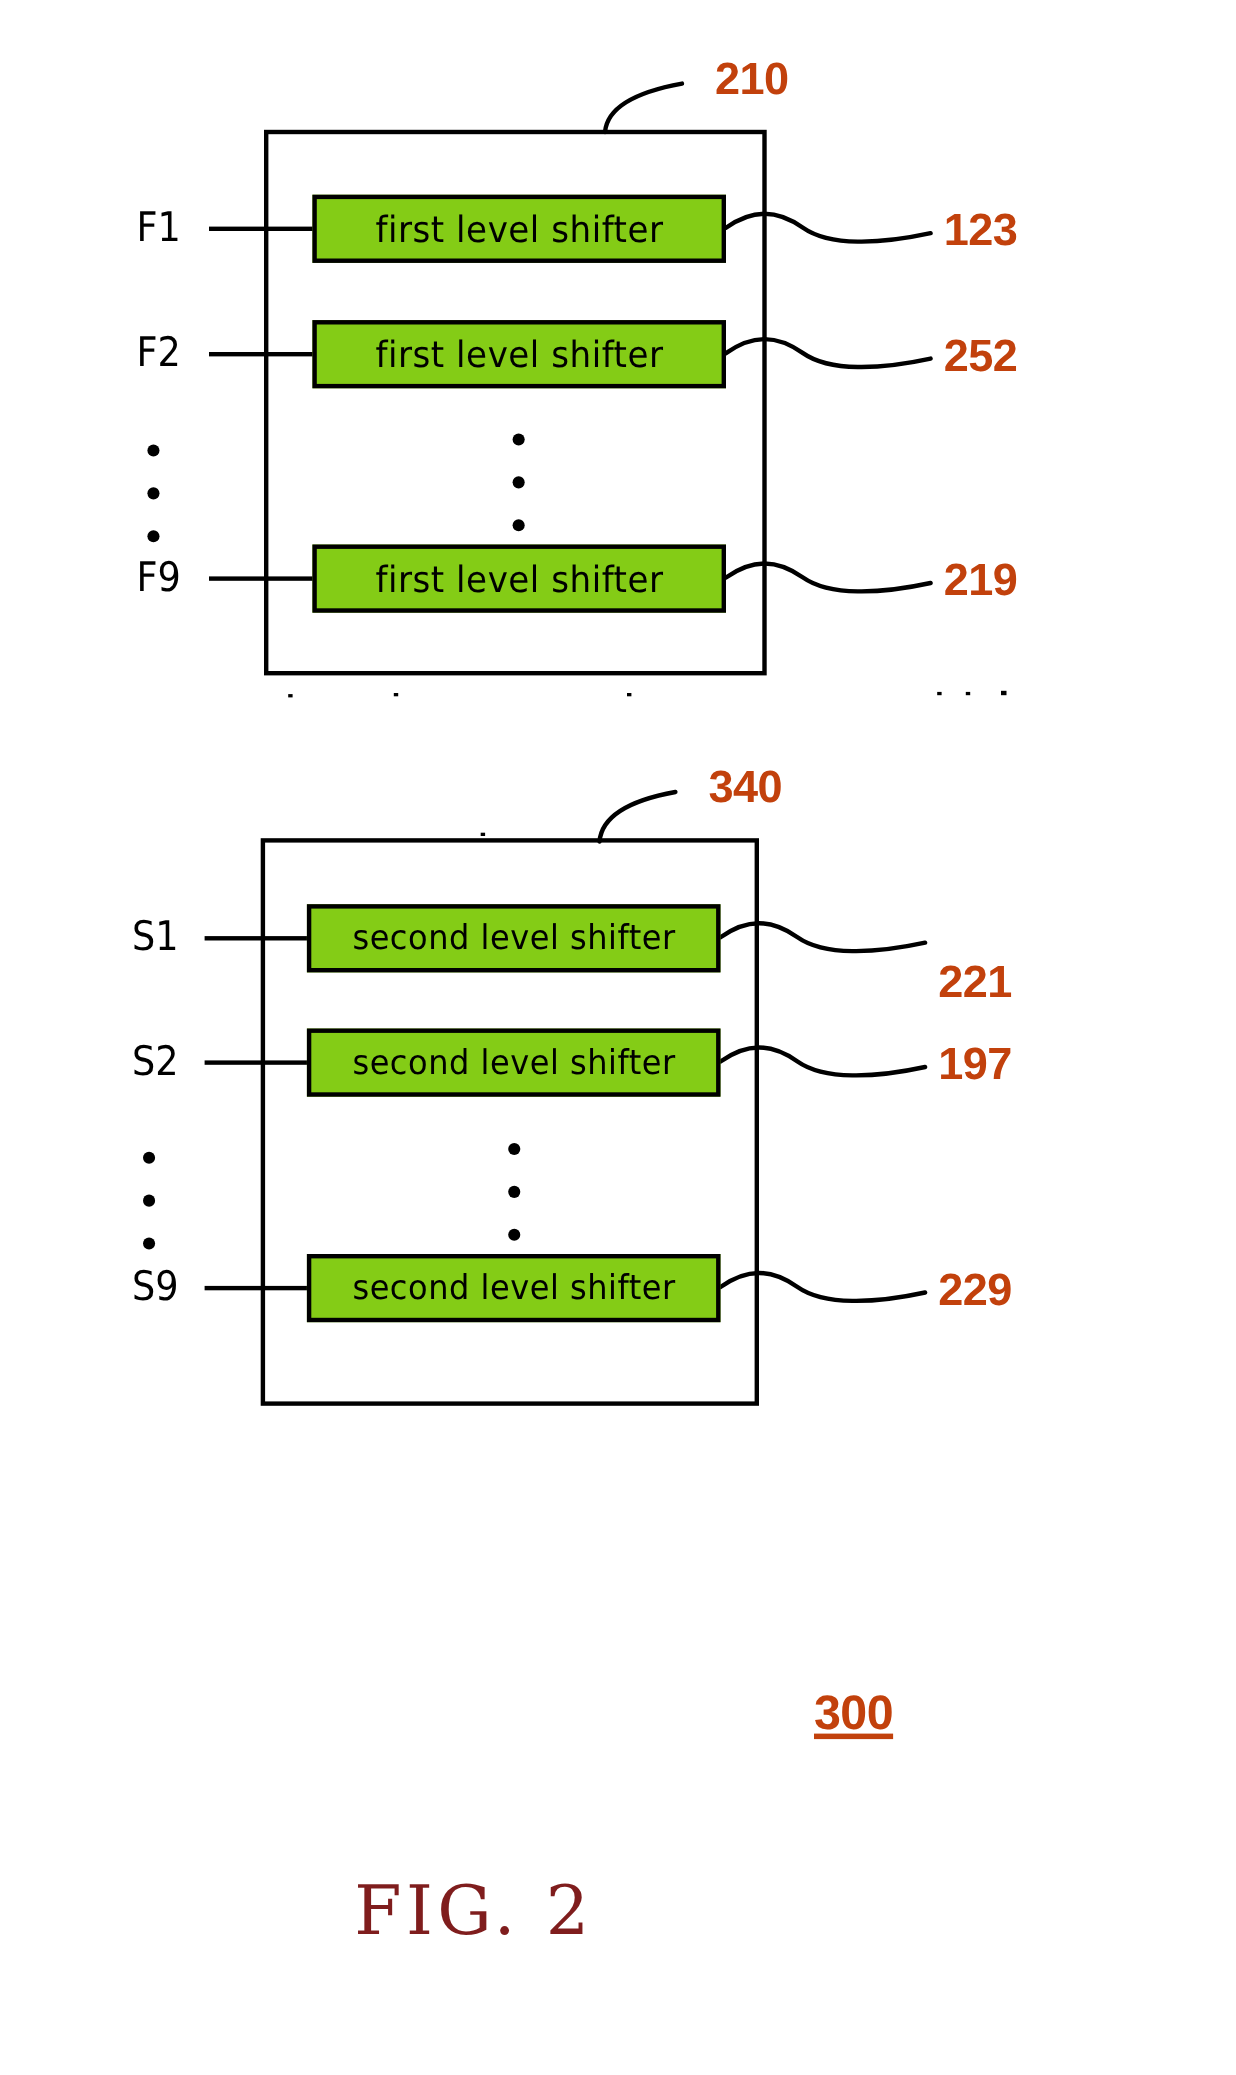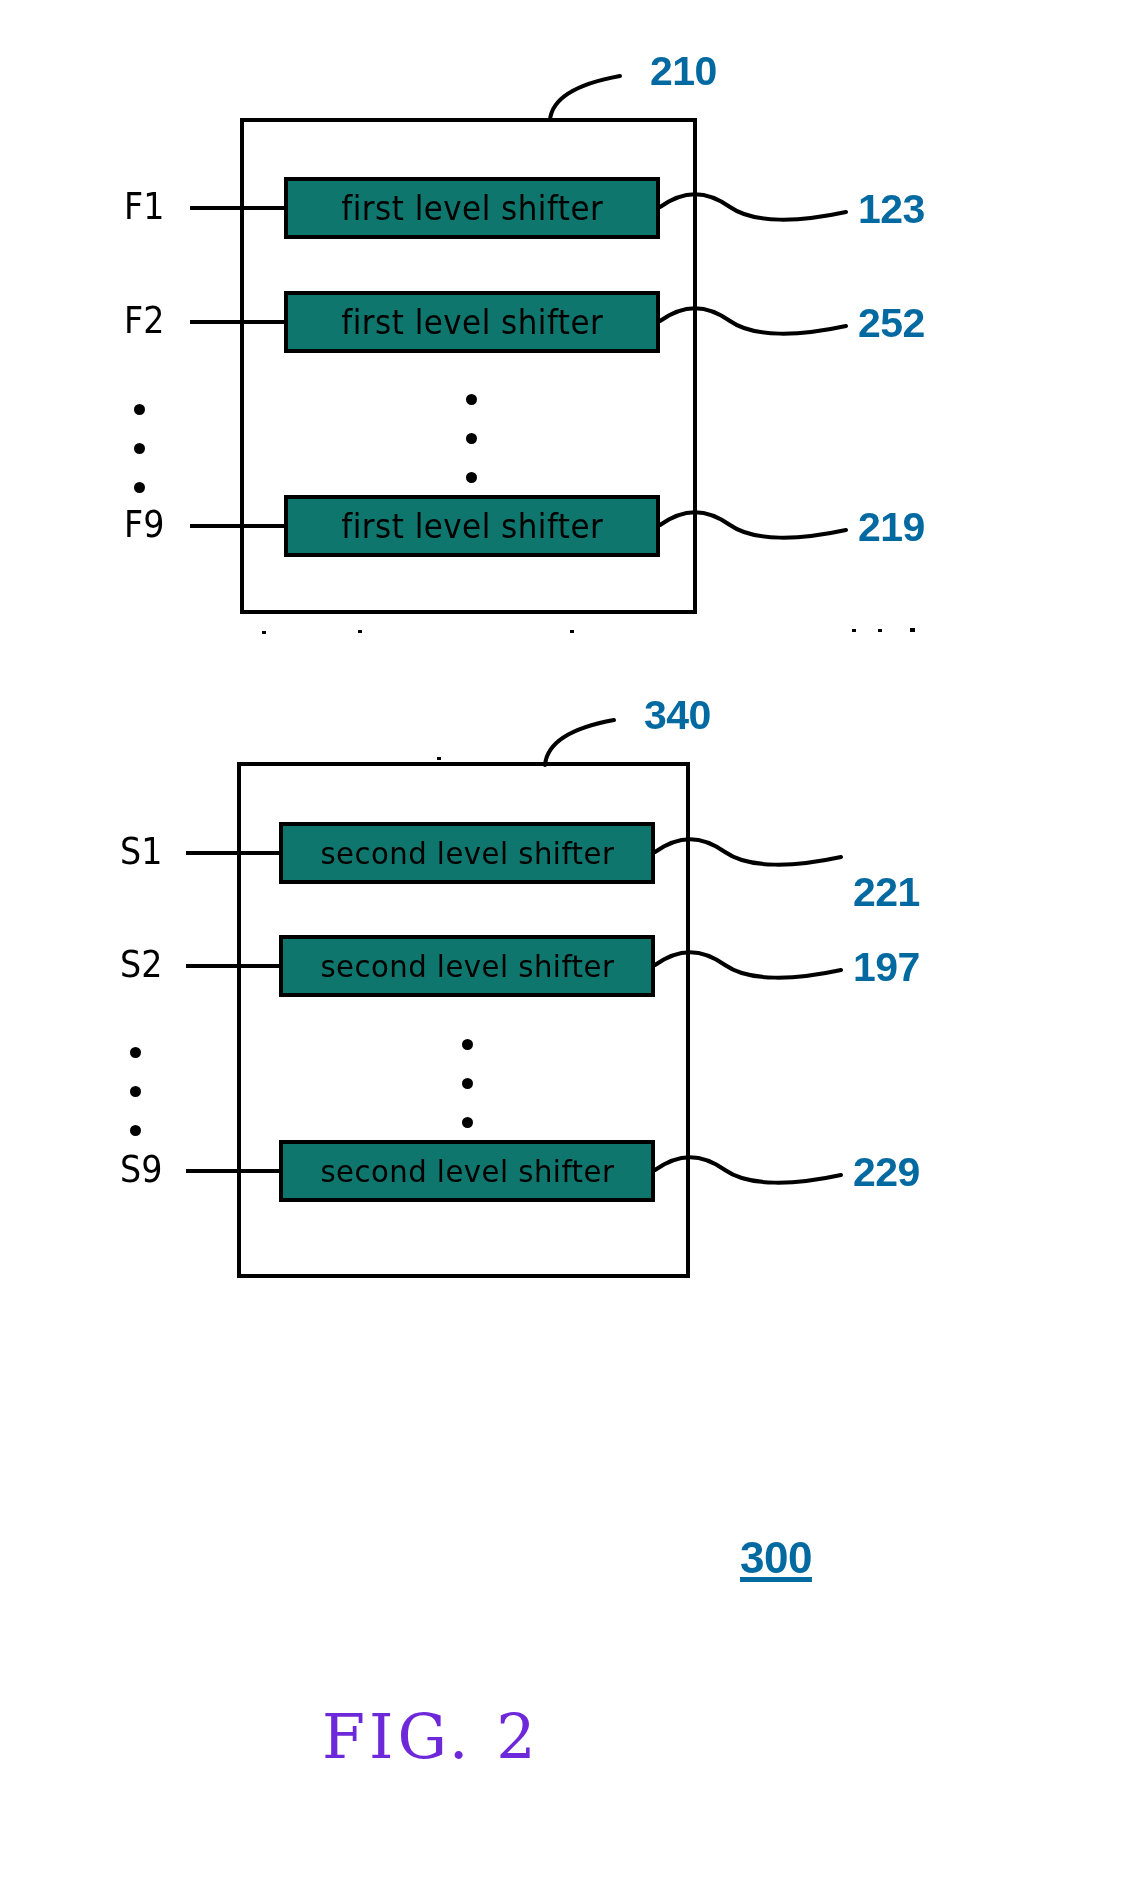--- a/index.html
+++ b/index.html
@@ -4,48 +4,48 @@
 <style>
   html,body{margin:0;padding:0;background:#ffffff;}
   body{width:1124px;height:1886px;position:relative;overflow:hidden;
        font-family:"DejaVu Sans", sans-serif;color:#000;}
   #figure{position:absolute;left:0;top:0;width:1124px;height:1886px;}
 
   
   .group-box{position:absolute;border:4px solid #000;background:transparent;box-sizing:border-box;}
 
   
-  .shifter-box{position:absolute;border:4px solid #000;background:#0f766e;box-sizing:border-box;
+  .shifter-box{position:absolute;border:4px solid #000;background:#84cc16;box-sizing:border-box;
                display:flex;align-items:center;justify-content:center;}
   .shifter-label{font-family:"DejaVu Sans", sans-serif;font-size:33px;font-weight:400;
                  letter-spacing:0.5px;white-space:nowrap;color:#000;
                  transform:scaleX(0.94);}
   .shifter-label.wide{font-size:31px;}
 
   
   .port-label{position:absolute;font-family:"DejaVu Sans", sans-serif;font-size:37px;
               font-weight:400;color:#000;white-space:nowrap;transform:scaleX(0.9);
               transform-origin:left center;}
 
   
   .lead-h{position:absolute;height:4px;background:#000;}
 
   
   .dots{position:absolute;display:flex;flex-direction:column;align-items:center;}
   .dots span{display:block;width:11px;height:11px;border-radius:50%;background:#000;margin:14px 0;}
 
   
   .ref-num{position:absolute;font-family:"Liberation Sans", sans-serif;font-size:41px;
-           font-weight:bold;color:#0369a1;white-space:nowrap;letter-spacing:-0.5px;}
+           font-weight:bold;color:#c2410c;white-space:nowrap;letter-spacing:-0.5px;}
   .ref-num.underline{text-decoration:underline;text-underline-offset:4px;
                      text-decoration-thickness:5px;}
 
   
   .fig-caption{position:absolute;font-family:"DejaVu Serif", serif;font-size:62px;
-               font-weight:400;color:#6d28d9;white-space:nowrap;letter-spacing:4px;}
+               font-weight:400;color:#7f1d1d;white-space:nowrap;letter-spacing:4px;}
 
   
   .leader-svg{position:absolute;left:0;top:0;width:1124px;height:1886px;
               pointer-events:none;overflow:visible;}
 
   
   .speck{position:absolute;background:#000;}
 </style>
 </head>
 <body>

